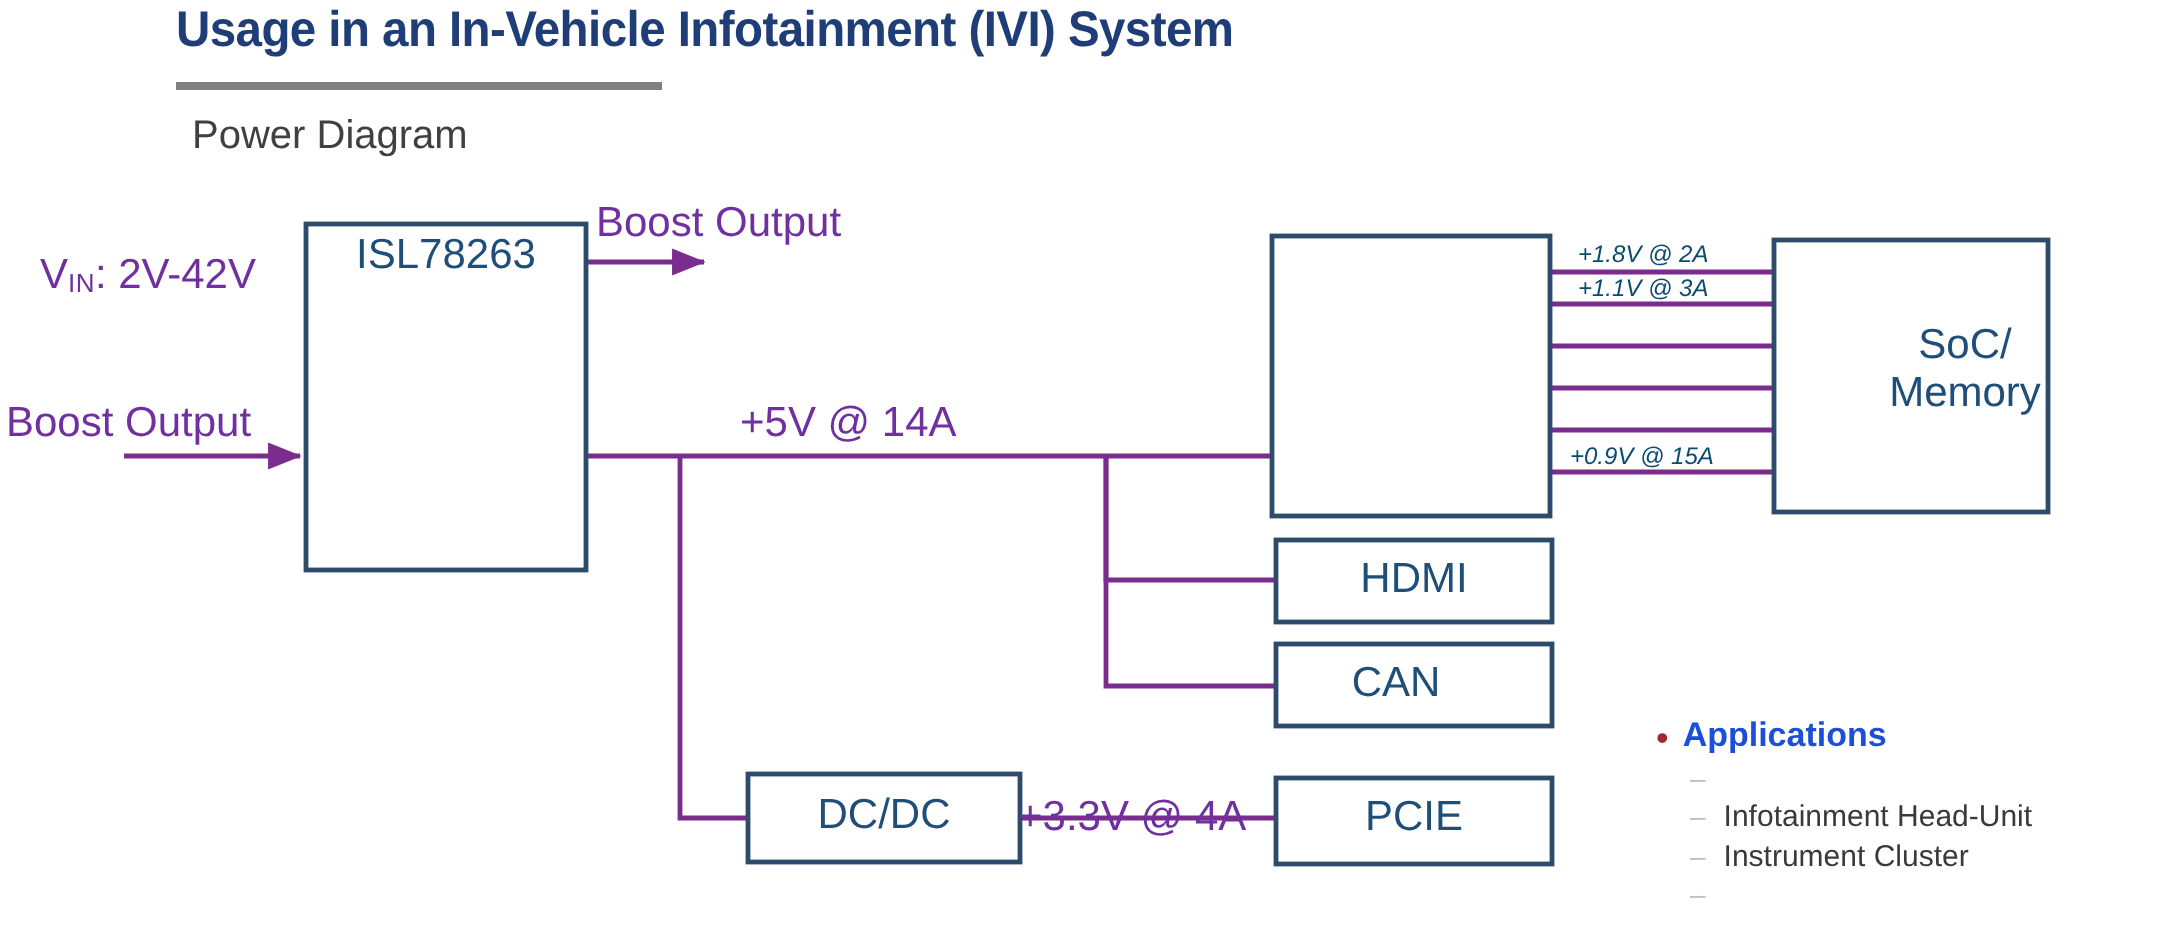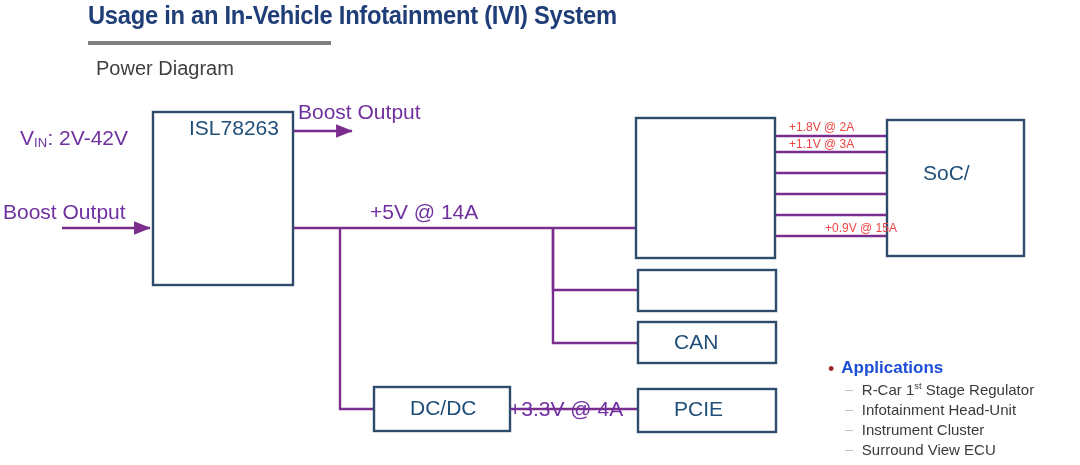--- a/index.html
+++ b/index.html
@@ -25,26 +25,26 @@
     position:absolute;left:96px;top:57px;
     font-size:20px;color:#404040;white-space:nowrap;
   }
 
   
   svg.diagram{position:absolute;left:0;top:0;width:1080px;height:465px;}
 
   
   .lbl{position:absolute;white-space:nowrap;color:#7B2D8E;}
   .lbl-purple-lg{font-size:21px;color:#7030A0;}
-  .lbl-purple-sm{font-size:12px;color:#ef4444;}
+  .lbl-purple-sm{font-size:12px;color:#0c4a6e;font-style:italic;}
   .boxlbl{
     position:absolute;white-space:nowrap;color:#1F4E79;
-    font-size:21px;margin-left:36px;
+    font-size:21px;text-align:center;
   }
-  .boxlbl.two-line{line-height:1.12;}
+  .boxlbl.two-line{line-height:1.12;padding-left:27px;}
   sub.vin{font-size:0.62em;vertical-align:baseline;position:relative;top:2px;letter-spacing:0.2px;}
   sup.ord{font-size:0.62em;vertical-align:super;}
 
   
   #applications{position:absolute;left:828px;top:358px;width:252px;}
   #app-head{display:flex;align-items:flex-start;gap:7px;}
   #app-bullet{color:#9E2A2B;font-size:18px;line-height:1;margin-top:2px;}
   #app-head-label{font-size:17px;font-weight:bold;color:#1d4ed8;}
   #app-list{list-style:none;margin:2px 0 0 0;padding:0;}
   #app-list li{
@@ -103,22 +103,24 @@
       <rect x="374" y="387" width="136" height="44"></rect>
       <rect x="638" y="389" width="138" height="43"></rect>
     </g>
   </svg>
 
   <div class="boxlbl" style="left:153px;top:116px;width:140px;">ISL78263</div>
 
 
   <div class="boxlbl two-line" style="left:887px;top:161px;width:137px;">
     <div>SoC/</div>
+    <div>Memory</div>
   </div>
 
+  <div class="boxlbl" style="left:638px;top:278px;width:138px;">HDMI</div>
 
   <div class="boxlbl" style="left:638px;top:330px;width:120px;">CAN</div>
 
   <div class="boxlbl" style="left:374px;top:396px;width:136px;">DC/DC</div>
 
   <div class="boxlbl" style="left:638px;top:397px;width:138px;">PCIE</div>
 
   <div class="lbl lbl-purple-lg" style="left:20px;top:110px;margin-top:16px;">
     <span>V</span><sub class="vin">IN</sub><span>: 2V-42V</span>
   </div>
@@ -128,40 +130,38 @@
   <div class="lbl lbl-purple-lg" style="left:3px;top:200px;">Boost Output</div>
 
   <div class="lbl lbl-purple-lg" style="left:370px;top:200px;">+5V @ 14A</div>
 
   <div class="lbl lbl-purple-lg" style="left:509px;top:397px;">+3.3V @ 4A</div>
 
   <div class="lbl lbl-purple-sm" style="left:789px;top:120px;">+1.8V @ 2A</div>
 
   <div class="lbl lbl-purple-sm" style="left:789px;top:137px;">+1.1V @ 3A</div>
 
-  <div class="lbl lbl-purple-sm" style="left:785px;top:221px;margin-left:40px;">+0.9V @ 15A</div>
+  <div class="lbl lbl-purple-sm" style="left:785px;top:221px;">+0.9V @ 15A</div>
 
   <div id="applications">
     <div id="app-head">
       <span id="app-bullet">•</span>
       <span id="app-head-label">Applications</span>
     </div>
     <ul id="app-list">
         <li>
           <span class="dash">–</span>
-          <span>R-Car 1<sup class="ord">st</sup> Stage Regulator</span>
         </li>
         <li>
           <span class="dash">–</span>
           <span>Infotainment Head-Unit</span>
         </li>
         <li>
           <span class="dash">–</span>
           <span>Instrument Cluster</span>
         </li>
         <li>
           <span class="dash">–</span>
-          <span>Surround View ECU</span>
         </li>
       </ul>
   </div>
 
 </div>
 
 </body></html>

